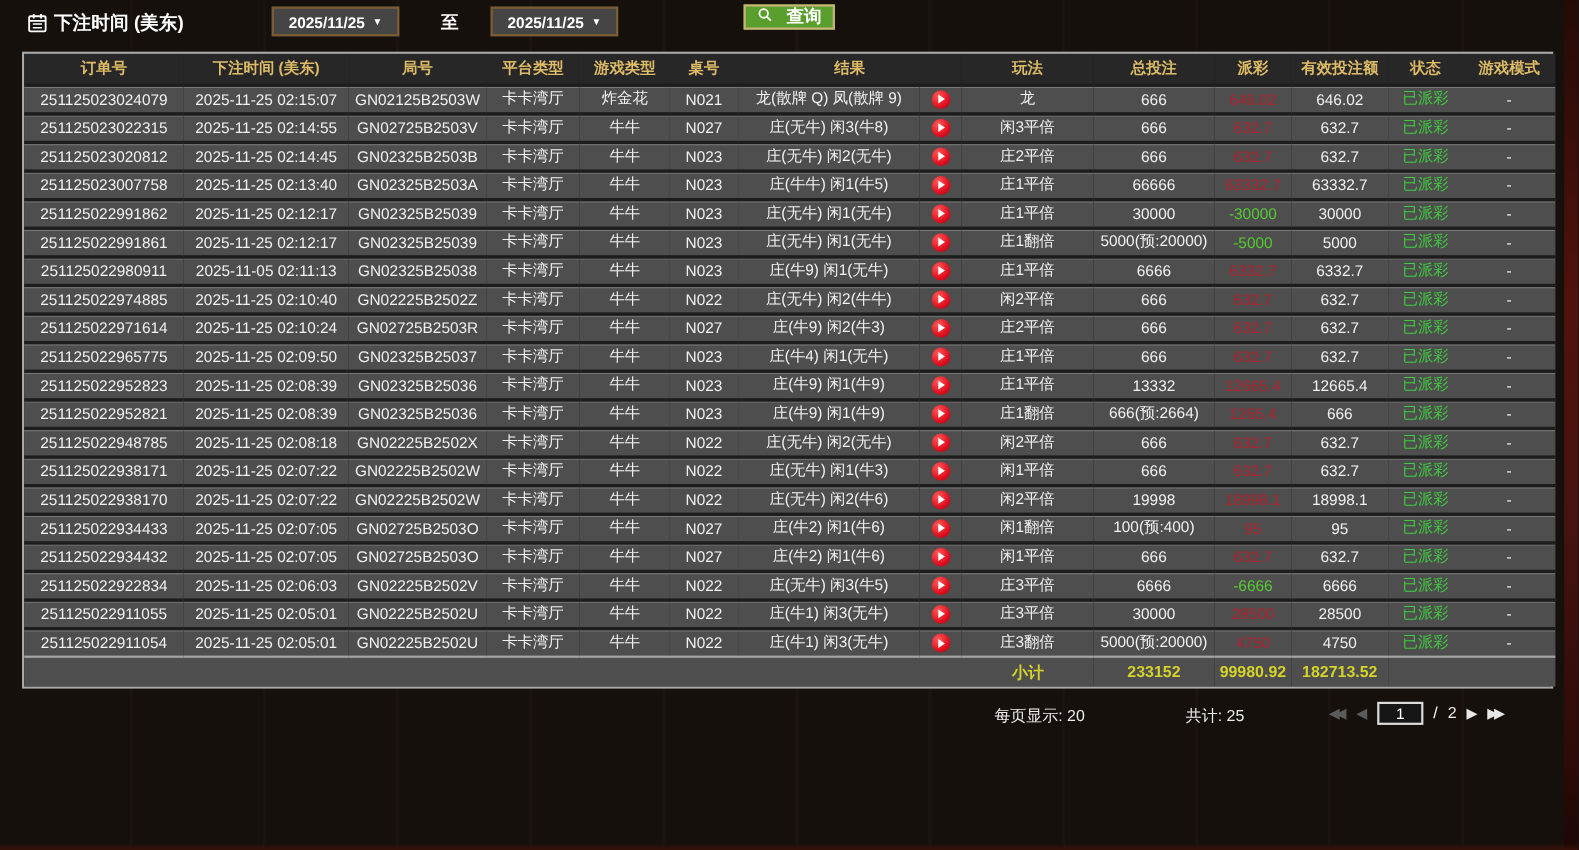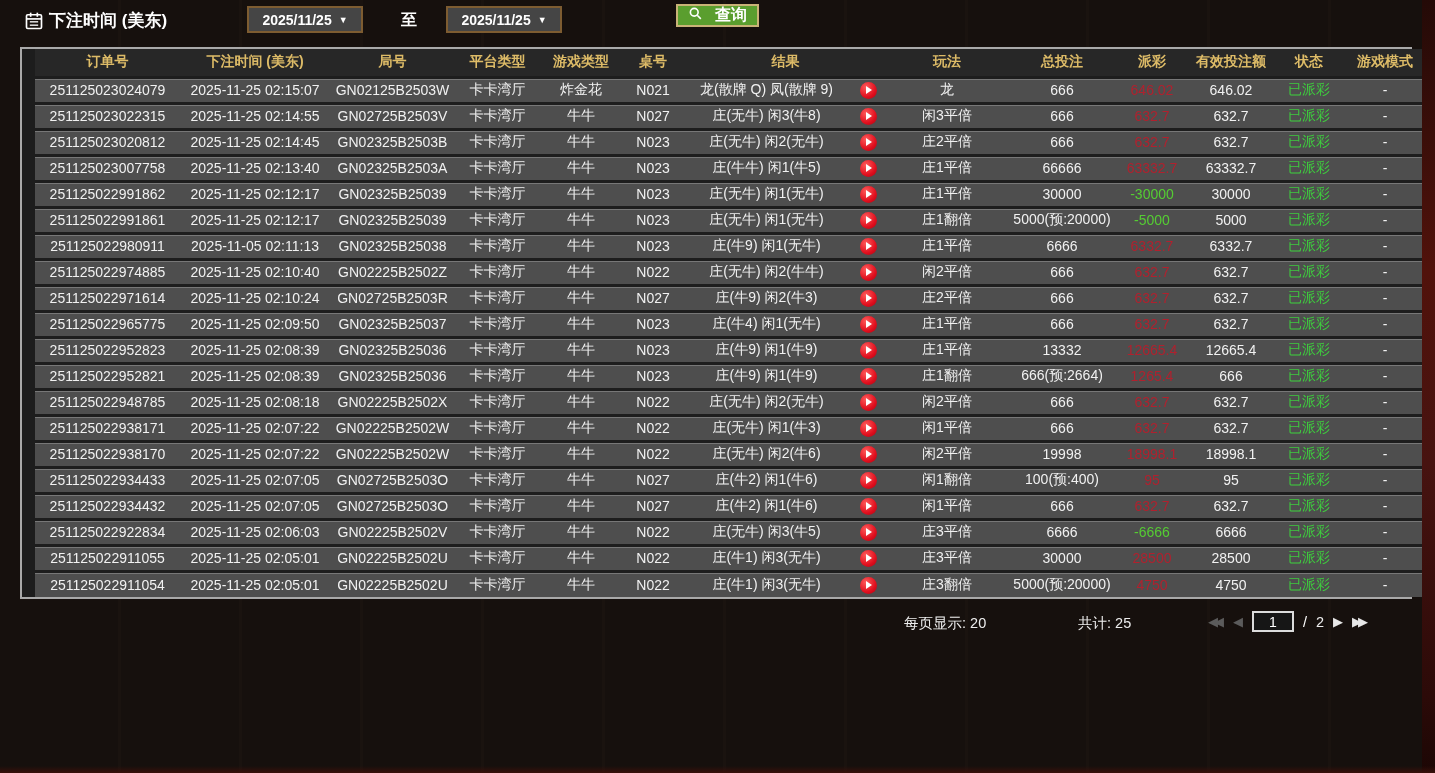--- a/index.html
+++ b/index.html
@@ -25,21 +25,21 @@
     display:flex; align-items:center; justify-content:center; gap:7px; cursor:pointer; }
   .date-select .arrow { font-size:9px; color:#fff; }
   .date-from { left:247px; }
   .date-to { left:446px; }
   .to-label { position:absolute; left:401px; top:10px; color:#fff; font-weight:bold; font-size:16px; }
   .query-btn { position:absolute; left:676px; top:4px; height:23px; padding:0 10px;
     background:#5a9e2e; border:2px solid #c9b377; color:#fff; font-weight:bold; font-size:16px;
     display:flex; align-items:center; gap:12px; cursor:pointer; }
 
   
-  .table-wrap { margin:5px 0 0 20px; width:1392px; border:2px solid #a9a9a9; background:#1d1d1d;padding-left:13px; }
+  .table-wrap { margin:5px 0 0 20px; width:1392px; border:2px solid #a9a9a9; background:#1d1d1d; }
   table { width:100%; border-collapse:collapse; table-layout:fixed; }
   thead th { background:#272727; color:#ddbb67; font-size:14px; font-weight:bold; height:28px;
     border-bottom:1px solid #121212; white-space:nowrap; padding:0 2px; }
   tbody td { background:#4e4e4e; color:#f1f1f1; font-size:14px; height:26px; text-align:center;
     border-top:3px solid #1d1d1d; white-space:nowrap; padding:0 2px;
     box-shadow:inset 0 1px 0 rgba(170,170,170,0.45); }
   td.c-payout.win  { color:#b0212e; }
   td.c-payout.loss { color:#55cc33; }
   td.c-status { color:#3ecc3e; }
   td.c-bet.small { font-size:14px; }
@@ -536,20 +536,27 @@
     </td>
     <td class="c-playtype">庄3翻倍</td>
     <td class="c-bet small">5000(预:20000)</td>
     <td class="c-payout win">4750</td>
     <td class="c-valid">4750</td>
     <td class="c-status">已派彩</td>
     <td class="c-mode">-</td>
   </tr>
       </tbody>
     <tbody>
+      <tr class="totals">
+        <td class="t-label" colspan="9">小计</td>
+        <td>233152</td>
+        <td>99980.92</td>
+        <td>182713.52</td>
+        <td colspan="2"></td>
+      </tr>
     </tbody>
   </table>
 </div>
 
 <div class="pagination">
   <span class="per-page">
     <span>每页显示:</span>
     <span>20</span>
   </span>
   <span class="total-count">

